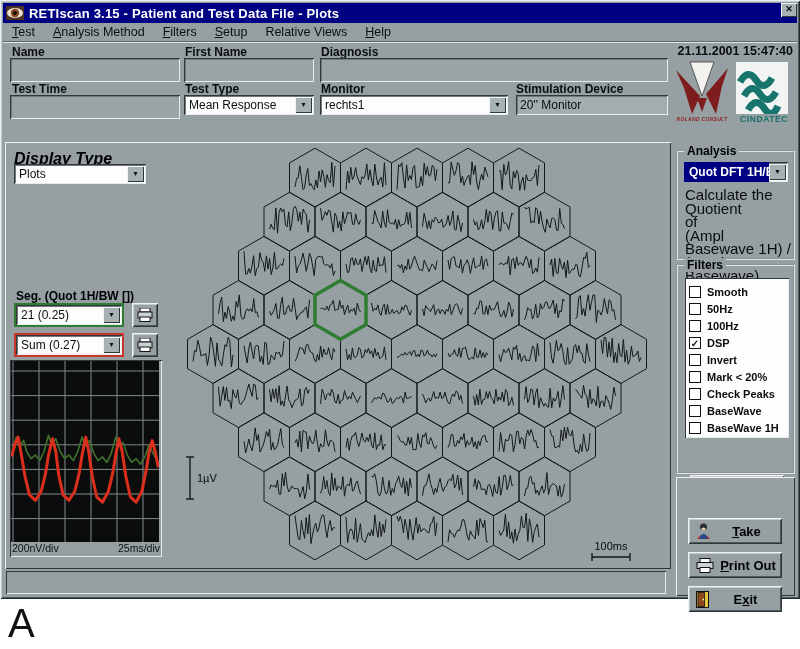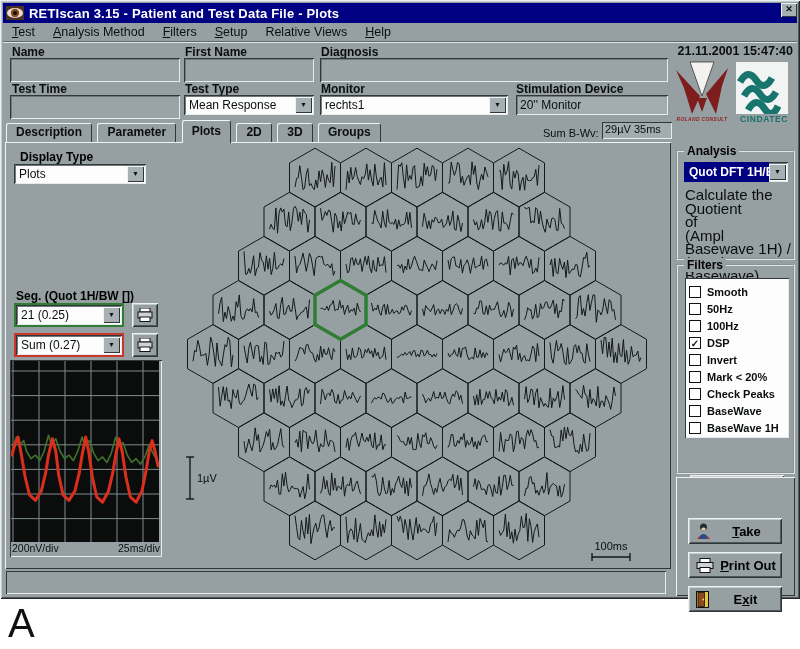--- a/index.html
+++ b/index.html
@@ -50,21 +50,21 @@
     box-shadow: inset 1px 1px 0 #eef2f4, inset -1px 0 0 #2f3638; border-radius:2px 2px 0 0; margin-right:1px; }
   .tab.active { height:23px; margin-top:0; padding-top:4px; z-index:3;
     box-shadow: inset 1px 1px 0 #f2f6f8, inset -1px 0 0 #2f3638; }
   .sum-label { position:absolute; left:537px; top:7px; font-size:11px; color:#0a0d0e; }
   .sum-box { position:absolute; left:596px; top:2px; width:70px; height:17px; background:#a3adb0;
     font-size:11px; padding:1px 3px; color:#0a0d0e;
     box-shadow: inset 1px 1px 0 #30383a, inset -1px -1px 0 #e6ebee; }
   
   .content { position:absolute; left:5px; top:142px; width:666px; height:427px; background:#96a0a3;
     box-shadow: inset 1px 1px 0 #eef2f4, inset -1px -1px 0 #2f3638; }
-  .dt-label { position:absolute; left:15px; top:8px; font-size:12px; font-weight:bold; }
+  .dt-label { position:absolute; left:9px; top:8px; font-size:16px; font-weight:bold;font-style:italic; }
   .dt-combo { left:9px; top:22px; width:132px; }
   .seg-label { position:absolute; left:11px; top:147px; font-size:12px; font-weight:bold; }
   .seg-combo1 { left:9px; top:161px; width:110px; border:2px solid #2e7d32; height:24px; }
   .seg-combo2 { left:9px; top:191px; width:110px; border:2px solid #c8372a; height:24px; }
   .print-mini { position:absolute; width:26px; height:24px; background:#96a0a3;
     box-shadow: inset 1px 1px 0 #eef2f4, inset -1px -1px 0 #2f3638, inset 2px 2px 0 #c3cccf, inset -2px -2px 0 #4e585b;
     display:flex; align-items:center; justify-content:center; }
   .miniplot { position:absolute; left:5px; top:218px; width:152px; height:197px;
     box-shadow: inset 1px 1px 0 #30383a, inset -1px -1px 0 #e6ebee; padding:1px; }
   .miniplot .strip { height:13px; background:#96a0a3; display:flex; justify-content:space-between;
@@ -165,30 +165,20 @@
       <rect width="52" height="52" fill="#f2f4f4"></rect>
       <g stroke="#17756e" stroke-width="7" fill="none">
         <path d="M4,20 q8,-14 16,-2 q8,12 16,-2"></path>
         <path d="M8,34 q8,-14 16,-2 q8,12 16,-2"></path>
         <path d="M12,48 q8,-14 16,-2 q8,12 14,-2"></path>
       </g>
     </svg>
     <div class="cap">CINDATEC</div>
   </div>
 
-  <div class="tabrow">
-    <span class="tab">Description</span>
-    <span class="tab">Parameter</span>
-    <span class="tab active">Plots</span>
-    <span class="tab">2D</span>
-    <span class="tab">3D</span>
-    <span class="tab">Groups</span>
-    <span class="sum-label">Sum B-Wv:</span>
-    <span class="sum-box">29µV 35ms</span>
-  </div>
 
   <div class="content">
     <span class="dt-label">Display Type</span>
     <div class="combo dt-combo">
       <span class="val">Plots</span>
       <span class="arrow">▼</span>
     </div>
 
     <span class="seg-label">Seg. (Quot 1H/BW [])</span>
     <div class="combo seg-combo1">

